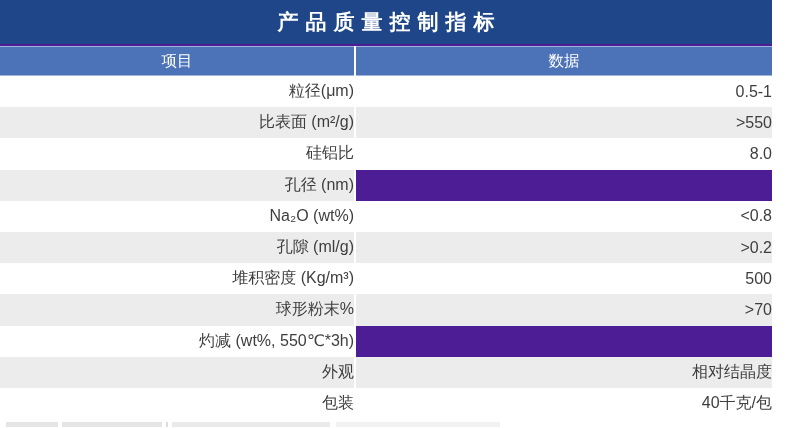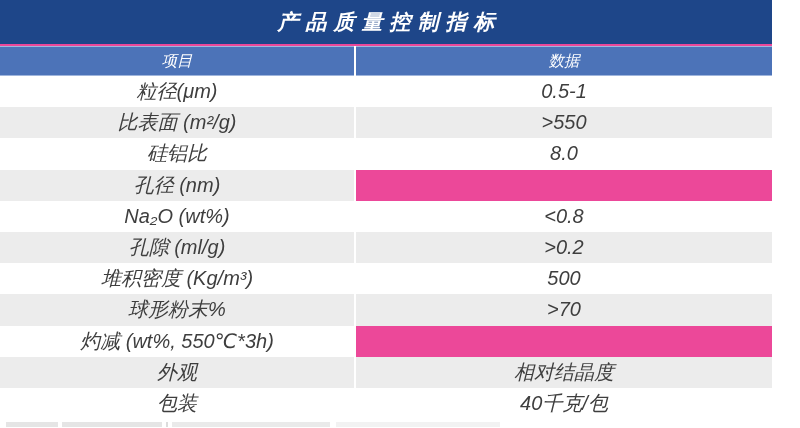--- a/index.html
+++ b/index.html
@@ -5,23 +5,22 @@
   html, body {
     margin: 0;
     padding: 0;
     background: #ffffff;
     font-family: "Liberation Sans", "DejaVu Sans", sans-serif;
   }
   .stage {
     position: relative;
     width: 772px;
     height: 428px;
-    background: #ec4899;
+    background: #4c1d95;
     overflow: hidden;
-    font-style: italic;
   }
   .title-bar {
     height: 44px;
     background: var(--title-bg, #1E4689);
     display: flex;
     align-items: center;
     justify-content: center;
     margin-bottom: 2px;
   }
   .title-bar span {
@@ -62,21 +61,22 @@
     display: flex;
     flex-direction: column;
   }
   .row {
     flex: 1;
     display: flex;
   }
   .row .cell {
     background: #ffffff;
     color: var(--text, #3E3E3E);
-    font-size: 20px;
+    font-size: 16px;
+    justify-content: flex-end;
   }
   .row.alt .cell {
     background: var(--row-alt-bg, #ECECEC);
   }
   .bottom-strip {
     position: relative;
     height: 9px;
     background: #ffffff;
   }
   .frag {

